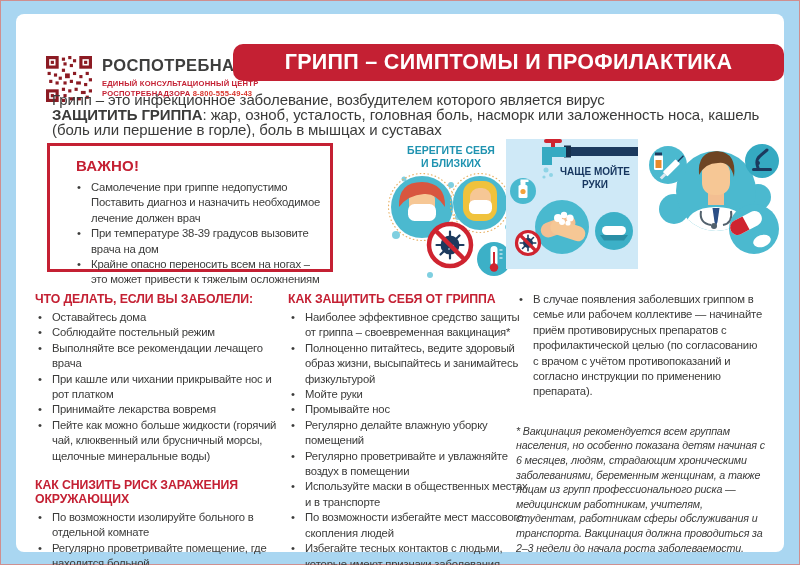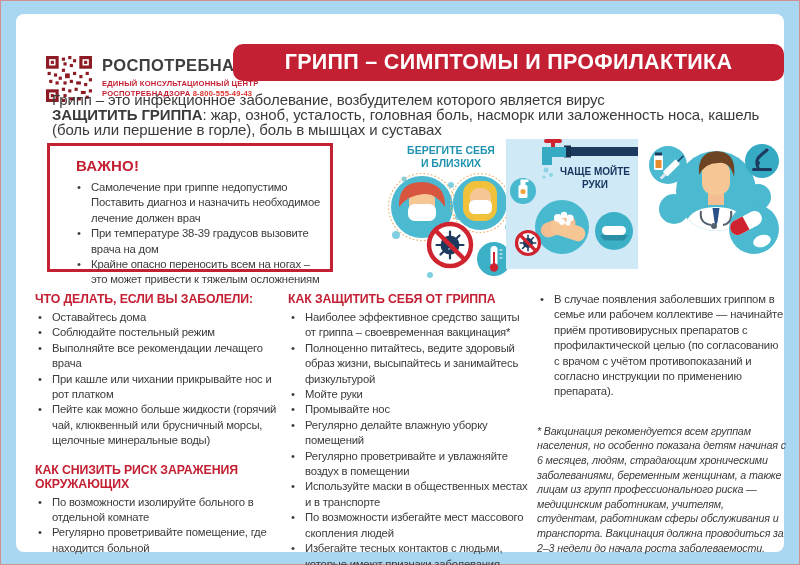--- a/index.html
+++ b/index.html
@@ -36,21 +36,21 @@
   .care-label{margin:2px 0 2px 0;text-align:center;font-size:10.5px;line-height:12.5px;font-weight:bold;color:#1f93b0;}
   .wash-panel{position:absolute;left:490px;top:125px;width:132px;height:130px;background:#cfe9f7;}
   .wash-label{position:absolute;left:50px;top:26px;width:78px;text-align:center;font-size:10px;line-height:13px;font-weight:bold;color:#16355e;}
   .illus-doctor{position:absolute;left:630px;top:121px;width:138px;height:160px;}
   .doctor-label{position:absolute;left:2px;top:96px;width:102px;text-align:center;font-size:10.5px;line-height:12px;font-weight:bold;color:#c42033;}
 
   
   .col{position:absolute;top:278px;}
   .col1{left:19px;width:252px;}
   .col2{left:272px;width:242px;}
-  .col3{left:521px;width:249px;}
+  .col3{left:500px;width:249px;}
   h3.redhead{margin:0 0 4px 0;font-size:12.3px;font-weight:bold;color:#c42033;letter-spacing:-0.1px;}
   .sec2{margin-top:14px;}
   .footnote{margin-top:24px;font-style:italic;font-size:10.7px;line-height:14.6px;color:#3b3b3a;letter-spacing:-0.15px;}
   .more{position:absolute;left:514px;top:513px;width:249px;text-align:right;font-size:10.3px;color:#274b72;}
 </style>
 </head>
 <body>
 
 <div class="canvas">
   <div class="poster">
@@ -275,20 +275,21 @@
       </svg>
     </div>
 
     <div class="col col1">
       <h3 class="redhead">ЧТО ДЕЛАТЬ, ЕСЛИ ВЫ ЗАБОЛЕЛИ:</h3>
       <ul class="blist">
         <li>Оставайтесь дома</li>
         <li>Соблюдайте постельный режим</li>
         <li>Выполняйте все рекомендации лечащего врача</li>
         <li>При кашле или чихании прикрывайте нос и рот платком</li>
+        <li>Принимайте лекарства вовремя</li>
         <li>Пейте как можно больше жидкости (горячий чай, клюквенный или брусничный морсы, щелочные минеральные воды)</li>
       </ul>
       <div class="sec2">
         <h3 class="redhead">КАК СНИЗИТЬ РИСК ЗАРАЖЕНИЯ ОКРУЖАЮЩИХ</h3>
         <ul class="blist">
           <li>По возможности изолируйте больного в отдельной комнате</li>
           <li>Регулярно проветривайте помещение, где находится больной</li>
 
         </ul>
       </div>

